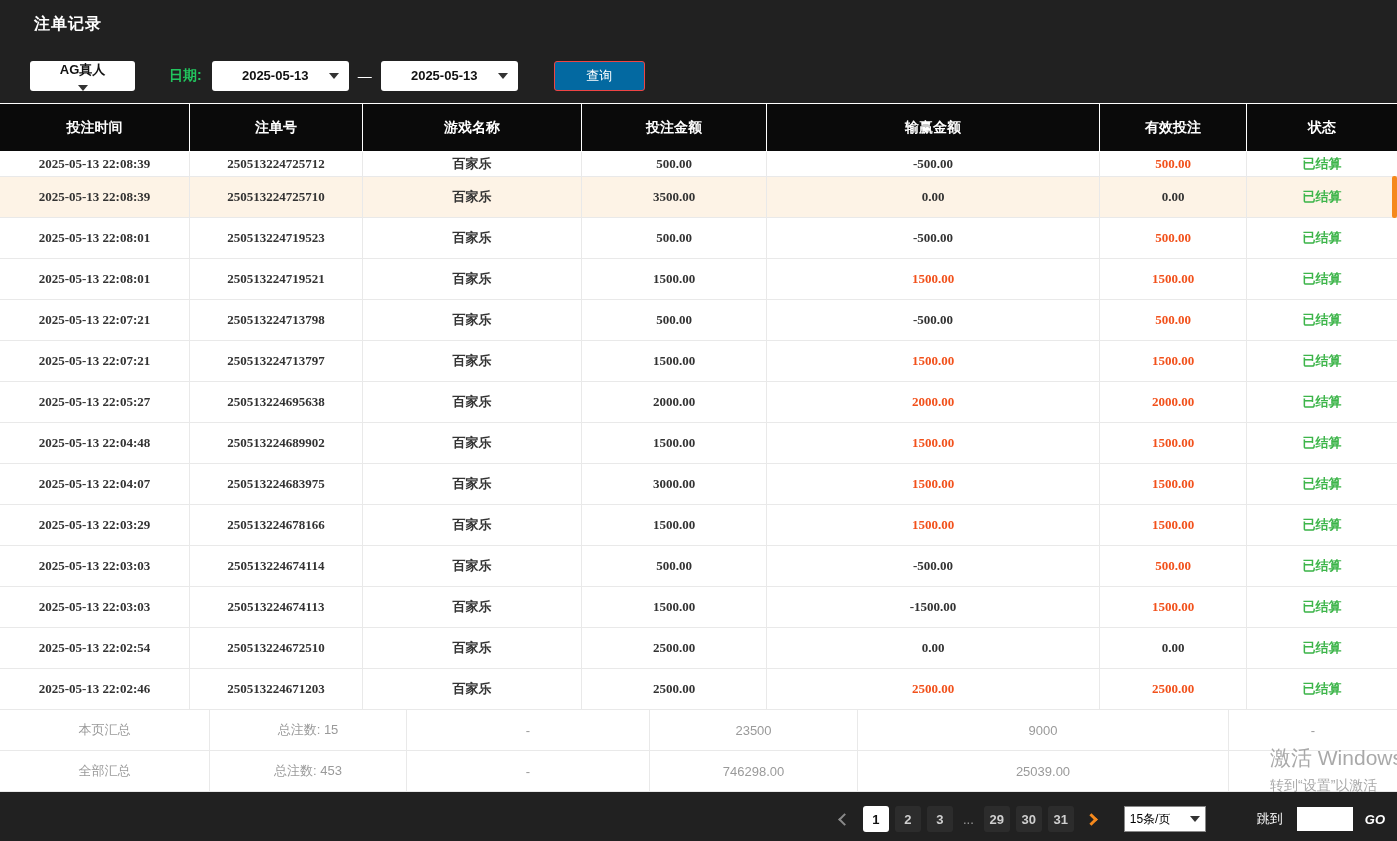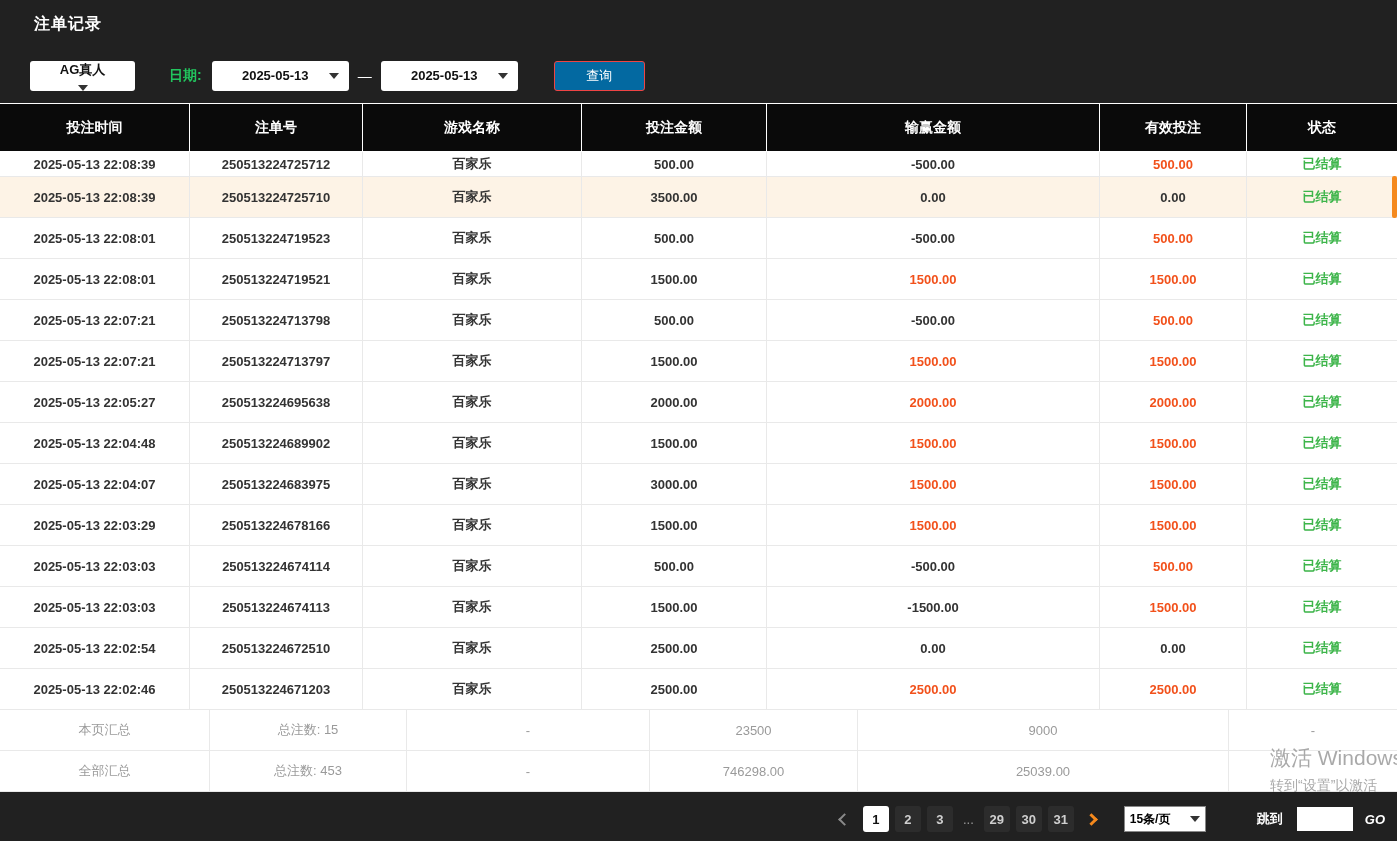--- a/index.html
+++ b/index.html
@@ -45,21 +45,21 @@
   }
   .th {
     display:flex; align-items:center; justify-content:center;
     color:#fff; font-size:14px; font-weight:bold; border-right:1px solid #fff;
   }
   .th:last-child { border-right:none; }
 
   .tbody { background:#fff; }
   .tr {
     display:grid; grid-template-columns:190px 173px 219px 185px 333px 147px 150px;
-    height:41px; border-bottom:1px solid #e9e9e9; background:#fff;
+    height:41px; border-bottom:1px solid #e9e9e9; background:#fff;font-family:Liberation Serif, serif;
   }
   .tr.partial { height:25px; }
   .tr.highlight { background:#fdf3e6; }
   .tr.highlight .td { background:transparent; }
   .td {
     display:flex; align-items:center; justify-content:center;
     font-size:13px; font-weight:700; color:#333; border-right:1px solid #e9e9e9;
     overflow:hidden; white-space:nowrap;
   }
   .td:last-child { border-right:none; }
@@ -98,23 +98,23 @@
   .page-btn {
     min-width:26px; height:26px; padding:0 4px;
     background:#2c2c2c; color:#cfcfcf; border:none; border-radius:3px;
     font-size:13px; font-weight:bold; font-family:inherit; cursor:pointer;
   }
   .page-btn.active { background:#fff; color:#111; }
   .ellipsis { color:#9a9a9a; font-size:13px; padding:0 4px; }
   .pagesize-sel {
     margin-left:14px; width:82px; height:26px; background:#fff; border:1px solid #888;
     display:flex; align-items:center; justify-content:space-between; padding:0 5px;
-    font-size:12px; font-weight:bold; color:#000; cursor:pointer;
-  }
-  .jump-label { color:#fff; font-size:13px; font-weight:bold; margin-left:16px;padding-left:29px; }
+    font-size:12px; font-weight:normal; color:#000; cursor:pointer;
+  }
+  .jump-label { color:#fff; font-size:13px; font-weight:normal; margin-left:16px;padding-left:29px; }
   .jump-input {
     width:56px; height:24px; background:#fff; border:none; margin-left:8px;
     font-family:inherit; font-size:13px; padding:0 4px;
   }
   .go-label { color:#fff; font-size:13px; font-weight:bold; margin:0 4px 0 6px; cursor:pointer;font-style:italic; }
 
   
   .watermark {
     position:absolute; right:-6px; top:744px; text-align:left;
     color:rgba(140,140,140,0.75); z-index:10; pointer-events:none;

